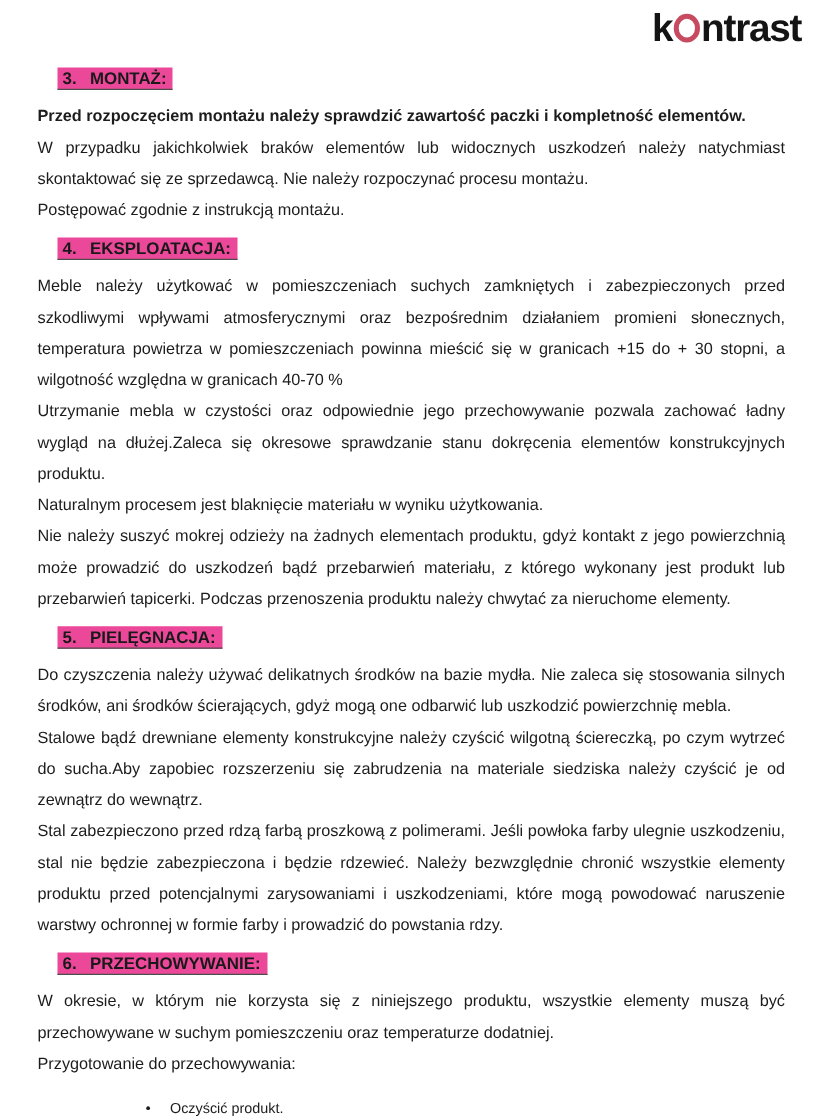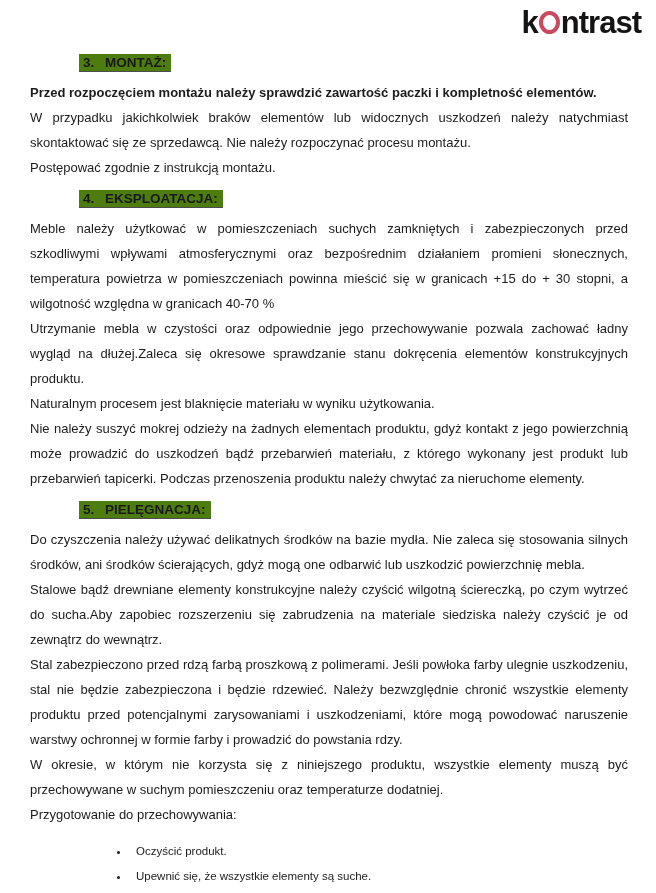--- a/index.html
+++ b/index.html
@@ -46,24 +46,23 @@
   }
   
   .hd {
     margin: 9px 0 7px 16px;
     font-size: 13.5px;
     font-weight: 700;
     line-height: 20px;
     color: #191919;
   }
   .hd .hl {
-    background: #4d7c0f;
+    background: #ec4899;
     padding: 1px 5px 1px 4px;
     border-bottom: 1.5px solid #4d4d4d;
-    margin-left: 33px;
   }
   .hd .num {
     display: inline-block;
     width: 22px;
   }
   
   .para {
     margin: 0;
     font-size: 13px;
     line-height: 25px;
@@ -114,20 +113,23 @@
   <section>
     <h2 class="hd">
       <span class="hl"><span class="num">5.</span><span>PIELĘGNACJA:</span></span>
     </h2>
     <p class="para">Do czyszczenia należy używać delikatnych środków na bazie mydła. Nie zaleca się stosowania silnych środków, ani środków ścierających, gdyż mogą one odbarwić lub uszkodzić powierzchnię mebla.</p>
     <p class="para">Stalowe bądź drewniane elementy konstrukcyjne należy czyścić wilgotną ściereczką, po czym wytrzeć do sucha.Aby zapobiec rozszerzeniu się zabrudzenia na materiale siedziska należy czyścić je od zewnątrz do wewnątrz.</p>
     <p class="para">Stal zabezpieczono przed rdzą farbą proszkową z polimerami. Jeśli powłoka farby ulegnie uszkodzeniu, stal nie będzie zabezpieczona i będzie rdzewieć. Należy bezwzględnie chronić wszystkie elementy produktu przed potencjalnymi zarysowaniami i uszkodzeniami, które mogą powodować naruszenie warstwy ochronnej w formie farby i prowadzić do powstania rdzy.</p>
   </section>
 
   <section>
+    <h2 class="hd">
+      <span class="hl"><span class="num">6.</span><span>PRZECHOWYWANIE:</span></span>
+    </h2>
     <p class="para">W okresie, w którym nie korzysta się z niniejszego produktu, wszystkie elementy muszą być przechowywane w suchym pomieszczeniu oraz temperaturze dodatniej.</p>
     <p class="para">Przygotowanie do przechowywania:</p>
     <ul class="bullets">
       <li>Oczyścić produkt.</li>
       <li>Upewnić się, że wszystkie elementy są suche.</li>
     </ul>
   </section>
 
   <section>
     <h2 class="hd">

